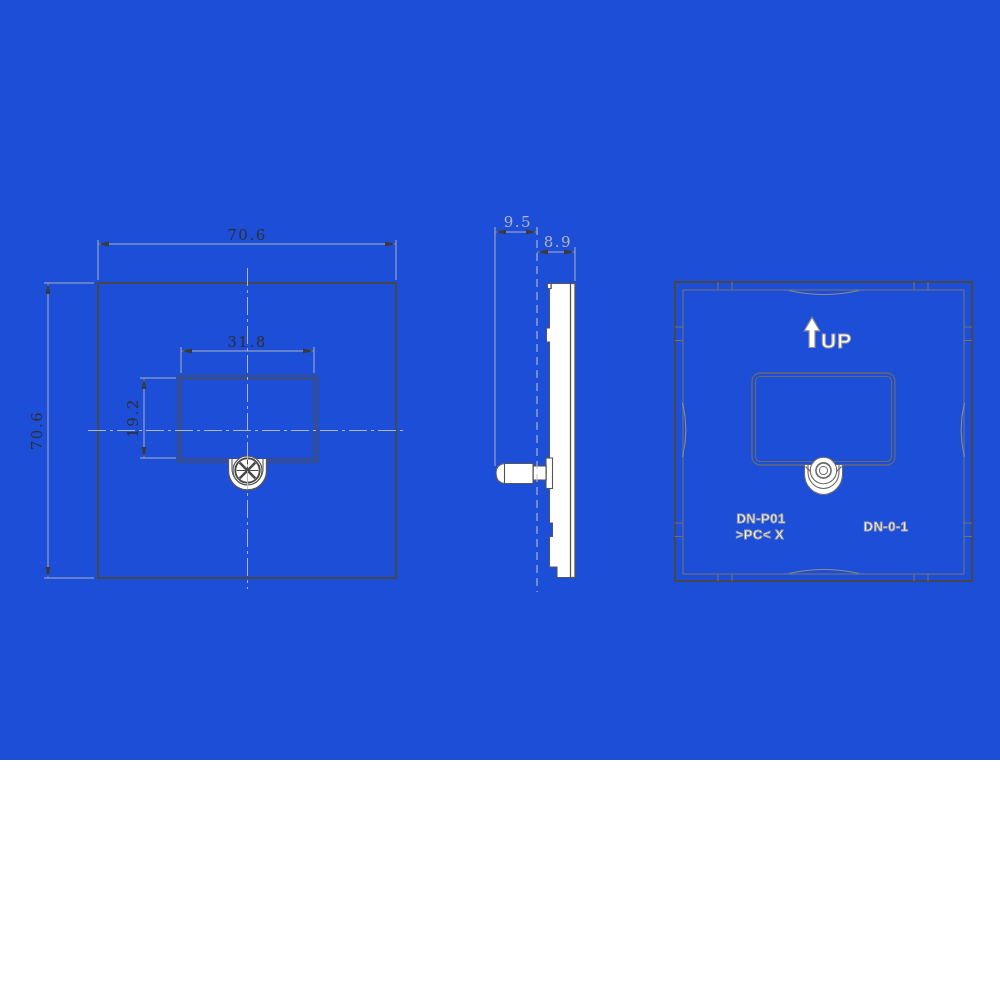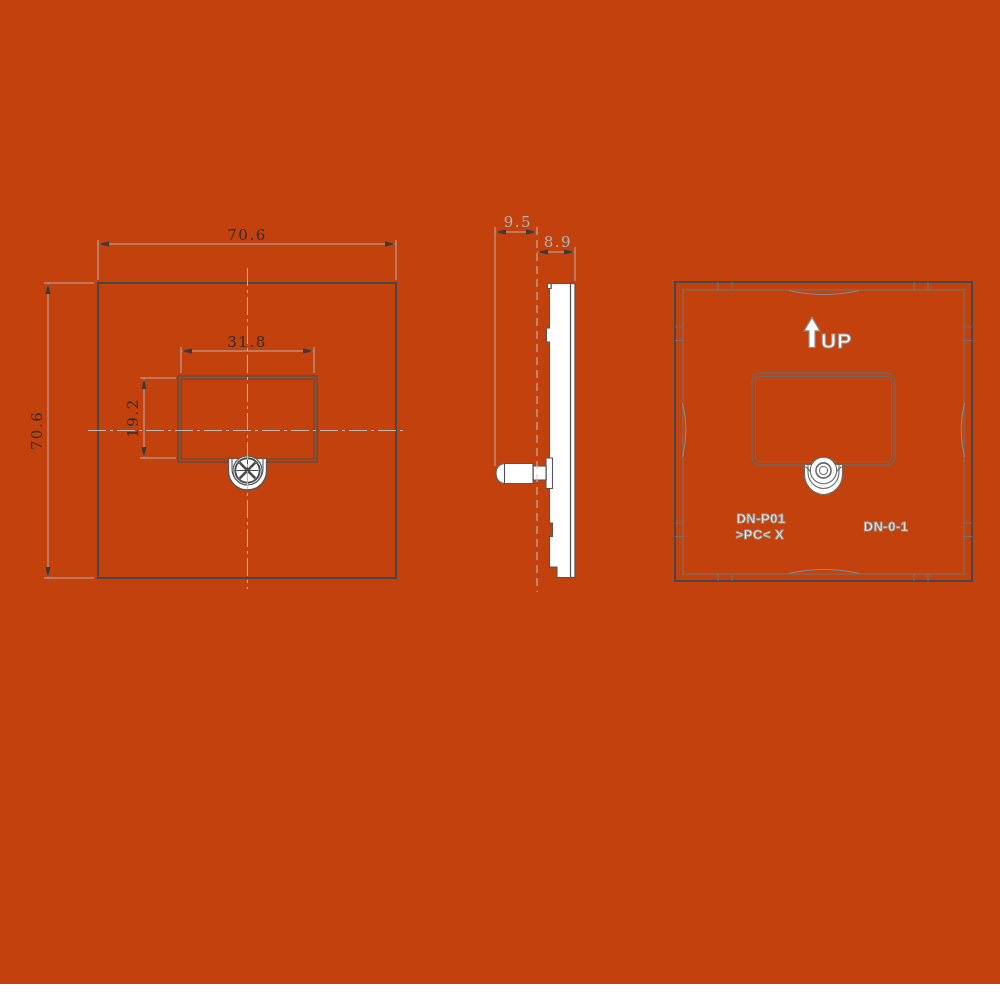--- a/index.html
+++ b/index.html
@@ -1,17 +1,17 @@
 <!DOCTYPE html>
 <html><head>
 <meta charset="utf-8">
 <style>
   html,body { margin:0; padding:0; background:#ffffff; }
   .canvas {
-    position:relative; width:1000px; height:984px; background:#c2410c;
+    position:relative; width:1000px; height:760px; background:#1d4ed8;
     font-family:"Liberation Sans", sans-serif;
   }
   svg { display:block; }
   
   .ol  { stroke:#4f4f4f; fill:none; stroke-width:1.1; }
   .olf { stroke:#565656; fill:#ffffff; stroke-width:1.1; }
   .thick { stroke-width:2; stroke:#474747; }
   .mid { stroke-width:1.3; }
   
   .dim { stroke:#bcbcbc; stroke-width:0.9; fill:none; }

